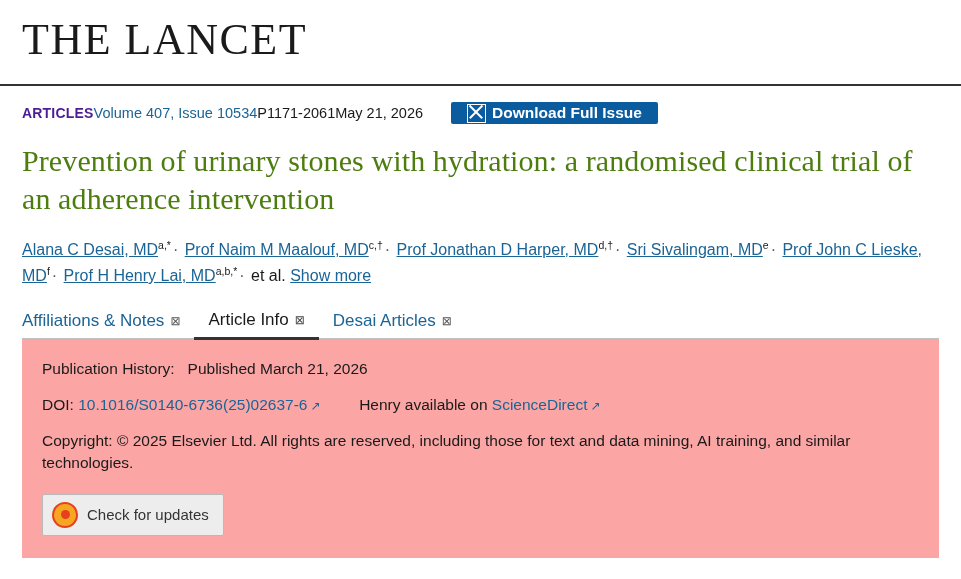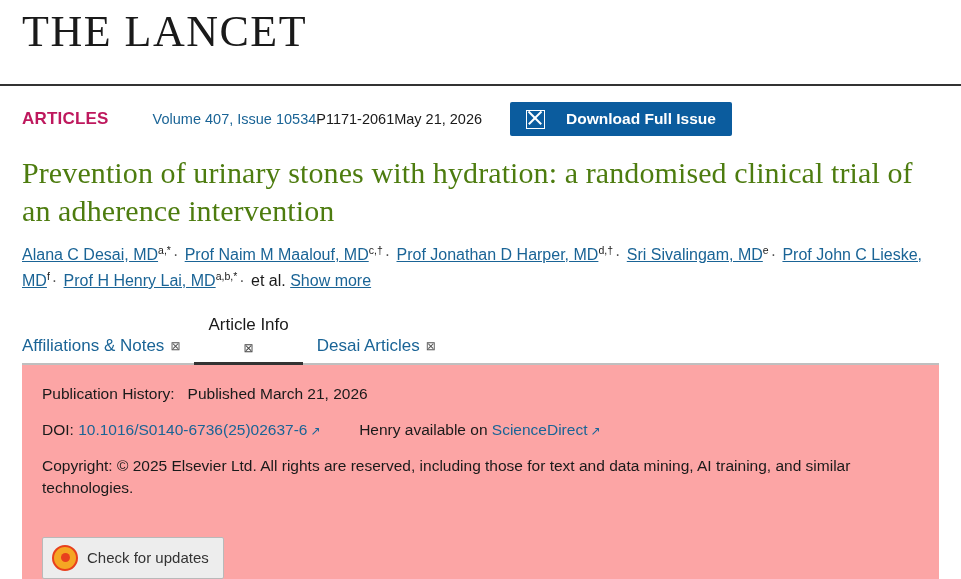--- a/index.html
+++ b/index.html
@@ -9,21 +9,21 @@
   }
   body {
     width: 961px;
     height: 579px;
     font-family: "Liberation Sans", sans-serif;
     color: #1a1a1a;
     overflow: hidden;
   }
   .masthead {
     height: 72px;
-    padding: 8px 22px 0 22px;
+    padding: 16px 22px 0 22px;
     box-sizing: border-box;
   }
   .masthead-title {
     font-family: "Liberation Serif", serif;
     font-size: 44px;
     letter-spacing: 1.5px;
     color: #1a1a1a;
     line-height: 1.1;
     font-weight: 400;
   }
@@ -38,43 +38,42 @@
     display: flex;
     align-items: center;
     margin-top: 16px;
     font-size: 14.5px;
   }
   .meta-text {
     white-space: nowrap;
   }
   .meta-label {
     font-weight: bold;
-    font-size: 17px;
+    font-size: 14px;
     letter-spacing: 0.2px;
-    color: #be185d;
+    color: #4c1d95;
   }
   .meta-link {
     color: #1a6496;
     text-decoration: none;
-    margin-left: 44px;
   }
   .meta-plain {
     color: #1a1a1a;
   }
   .download-btn {
     margin-left: 28px;
     background: #0b5c9e;
     color: #ffffff;
     border: none;
     border-radius: 2px;
-    height: 34px;
+    height: 22px;
     padding: 0 16px;
     display: inline-flex;
     align-items: center;
-    gap: 21px;
+    gap: 6px;
     font-size: 15.5px;
     font-weight: bold;
     cursor: pointer;
     font-family: "Liberation Sans", sans-serif;
   }
   .dl-icon {
     width: 17px;
     height: 17px;
     border: 1.6px solid #ffffff;
     position: relative;
@@ -95,21 +94,21 @@
   h1.title {
     font-family: "Liberation Serif", serif;
     font-weight: 400;
     font-size: 30px;
     line-height: 1.28;
     margin: 18px 0 0 0;
     color: #4d7c0f;
     letter-spacing: 0.1px;
   }
   .authors {
-    margin-top: 11px;
+    margin-top: 18px;
     font-size: 16px;
     line-height: 1.62;
     color: #1a1a1a;
   }
   .authors a {
     color: #1a6496;
     text-decoration: underline;
     text-decoration-color: #1a6496;
   }
   .authors sup {
@@ -139,21 +138,20 @@
     white-space: nowrap;
     position: relative;
     top: 2px;
     border-bottom: 2px solid transparent;
     justify-content: space-between;
   }
   .tab:first-child { padding-left: 0; }
   .tab.active {
     color: #1a1a1a;
     border-bottom: 3px solid #333;
-    flex-direction: column;
   }
   .tab-mark {
     font-size: 12px;
     color: #555;
   }
   .tab.active .tab-mark { color: #444; }
 
   .panel {
     background: #fca5a5;
     margin-top: 0;
@@ -174,21 +172,21 @@
     font-size: 12px;
     color: #1a6496;
     padding-left: 3px;
   }
   .doi-gap { display: inline-block; width: 30px; }
   .copyright {
     line-height: 1.42;
     max-width: 840px;
   }
   .crossmark {
-    margin-top: 24px;
+    margin-top: 6px;
     display: inline-flex;
     align-items: center;
     gap: 9px;
     background: #ededed;
     border: 1px solid #b9b9b9;
     border-radius: 2px;
     padding: 7px 14px 7px 9px;
     cursor: pointer;
   }
   .crossmark-logo {

